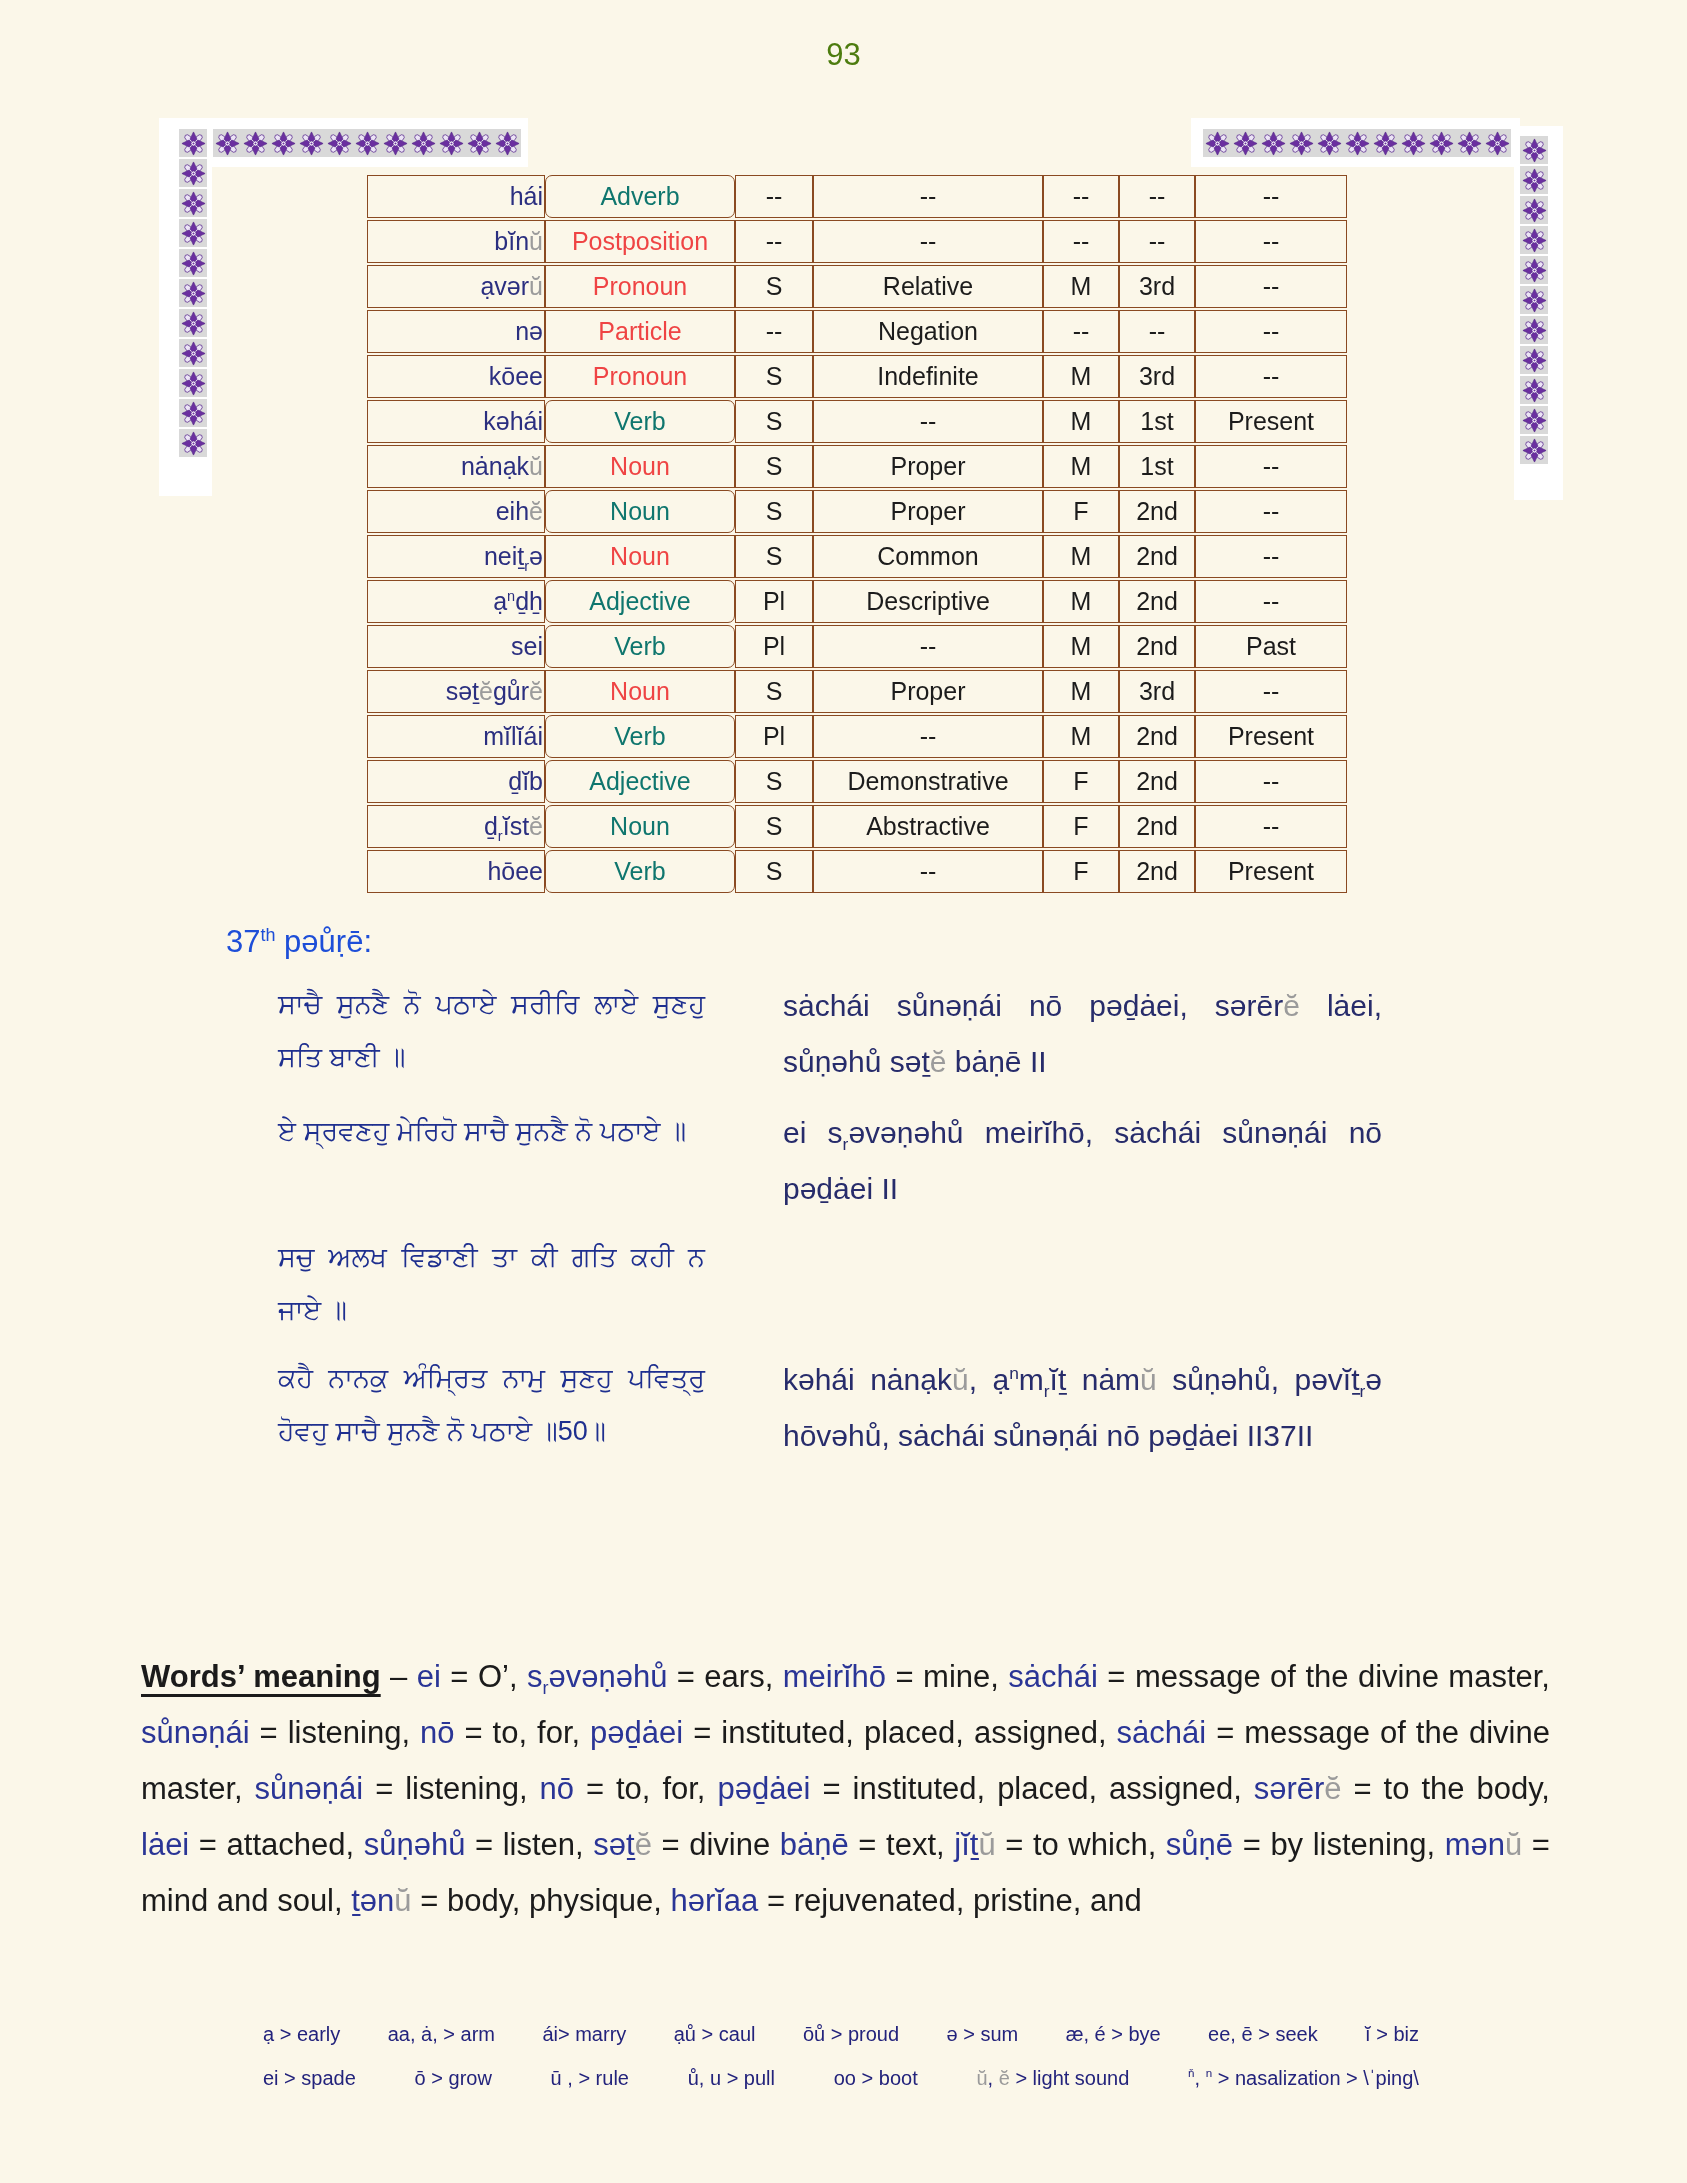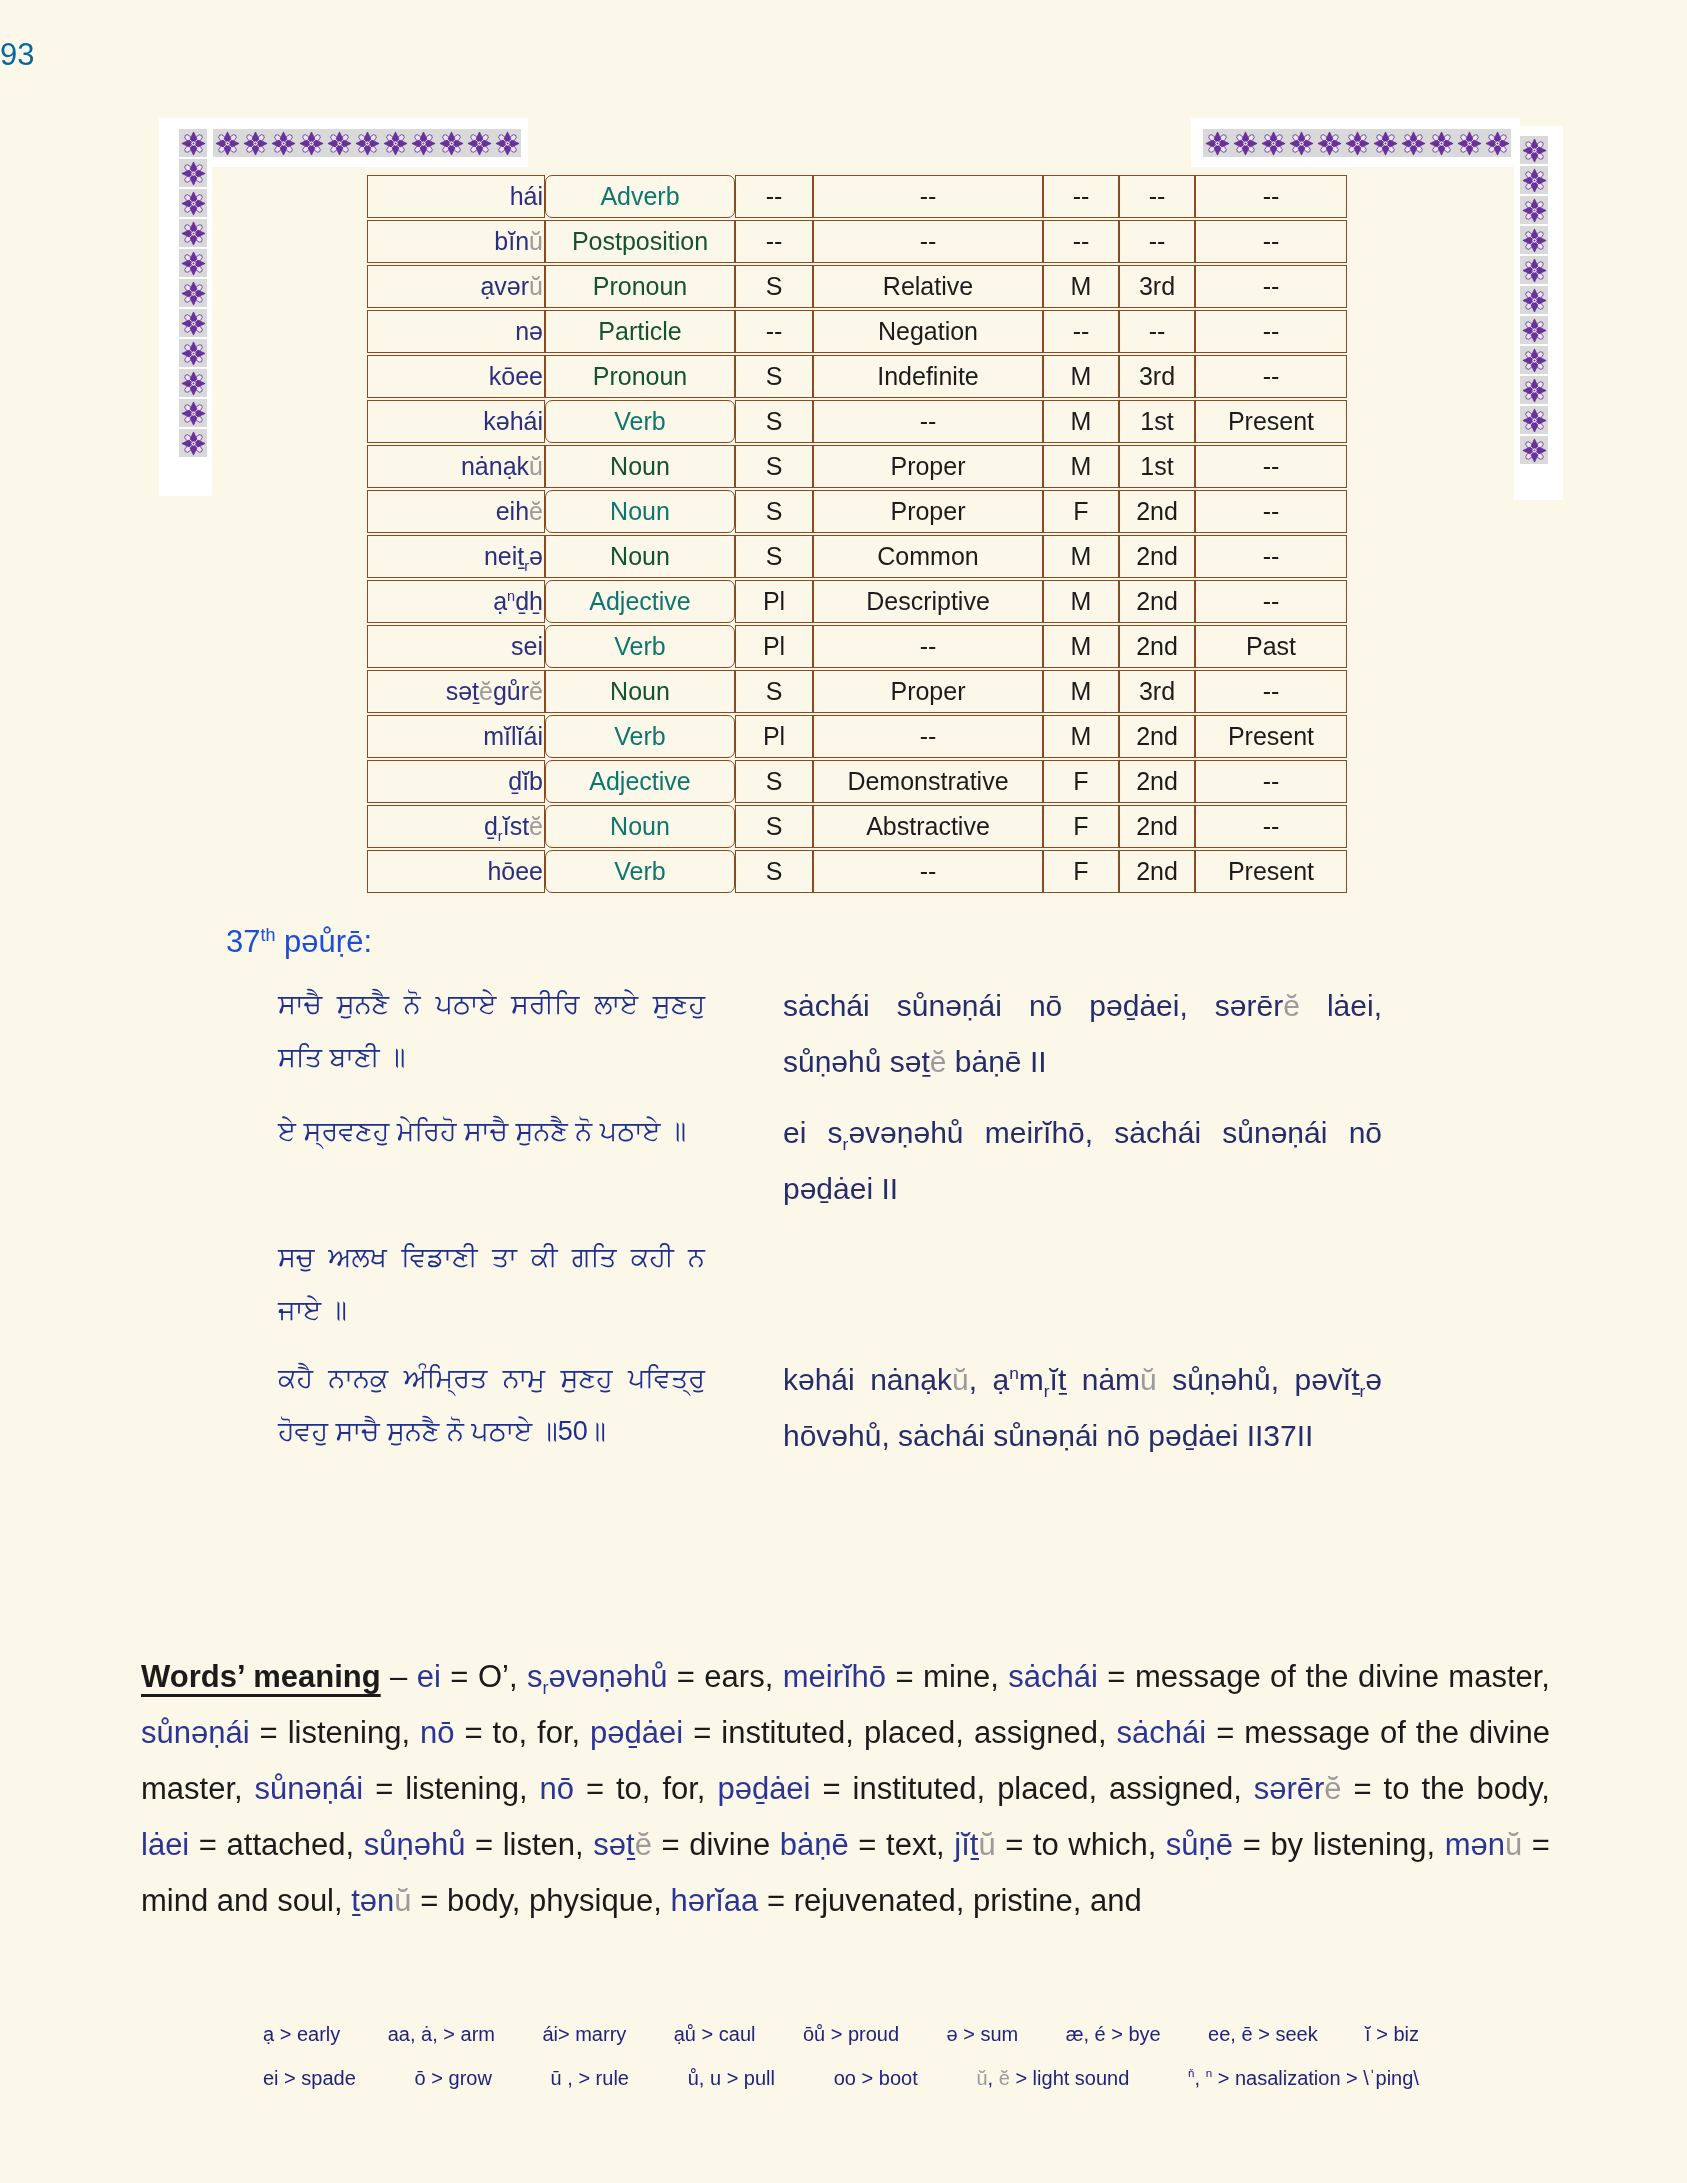--- a/index.html
+++ b/index.html
@@ -2,38 +2,38 @@
 <html style="font-size:10.6px"><head>
 <meta charset="utf-8">
 <style>
   html,body{margin:0;padding:0;}
   .page{
     position:relative;width:1687px;height:2183px;
     background:#FBF7E9;
     font-family:"Liberation Sans",sans-serif;
     color:#1c1c1c;overflow:hidden;
   }
-  .page-number{position:absolute;top:37px;left:0;width:100%;text-align:left;
-    font-size:31px;color:#0369a1;}
+  .page-number{position:absolute;top:37px;left:0;width:100%;text-align:center;
+    font-size:31px;color:#4d7c0f;}
   
   .decor-bg{position:absolute;background:#ffffff;}
   .strip{position:absolute;display:flex;}
   .strip.h{flex-direction:row;gap:0;}
   .strip.v{flex-direction:column;gap:2px;}
   .tile{width:28px;height:28px;background:#D9D9D9;display:flex;
     align-items:center;justify-content:center;flex:0 0 auto;}
   .tile svg{width:25px;height:25px;display:block;}
   
   .gtable{position:absolute;left:367px;top:173px;border-collapse:separate;
     border-spacing:0 2px;table-layout:fixed;}
   .gtable td{border:1.7px solid #8a4a22;height:39px;font-size:25px;
     vertical-align:middle;overflow:hidden;white-space:nowrap;}
   .c-word{width:163px;text-align:right;padding-left:12px;color:#2b2f80;font-size:26.5px;}
   .c-pos{width:186px;text-align:center;}
-  .c-pos.blue{color:#14532d;}
+  .c-pos.blue{color:#ef4444;}
   .c-pos.black{color:#0f766e;border-radius:7px;}
   .c-num{width:74px;text-align:center;}
   .c-type{width:226px;text-align:center;}
   .c-gen{width:72px;text-align:center;}
   .c-per{width:72px;text-align:center;}
   .c-ten{width:148px;text-align:center;}
   sup{font-size:58%;line-height:0;}
   sub{font-size:58%;line-height:0;}
   .lt{color:#9b9b9b;}           
   

